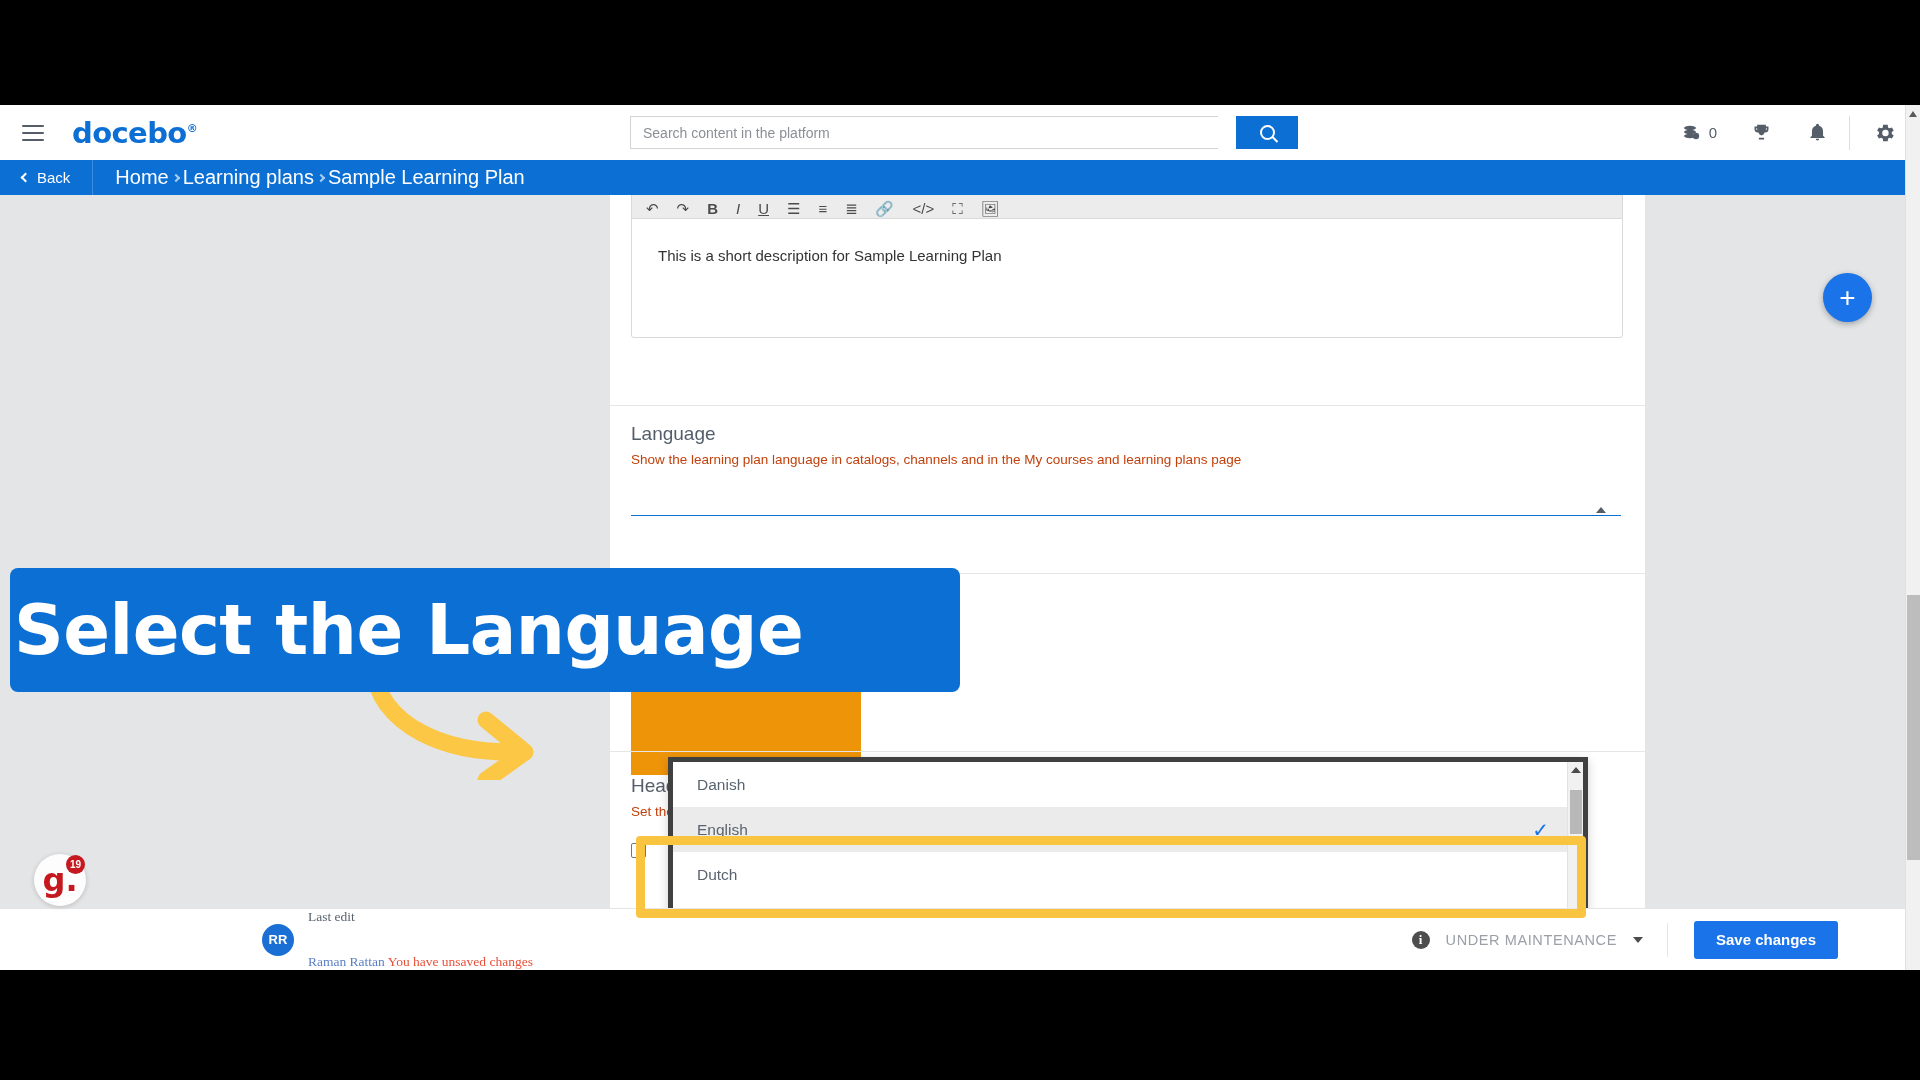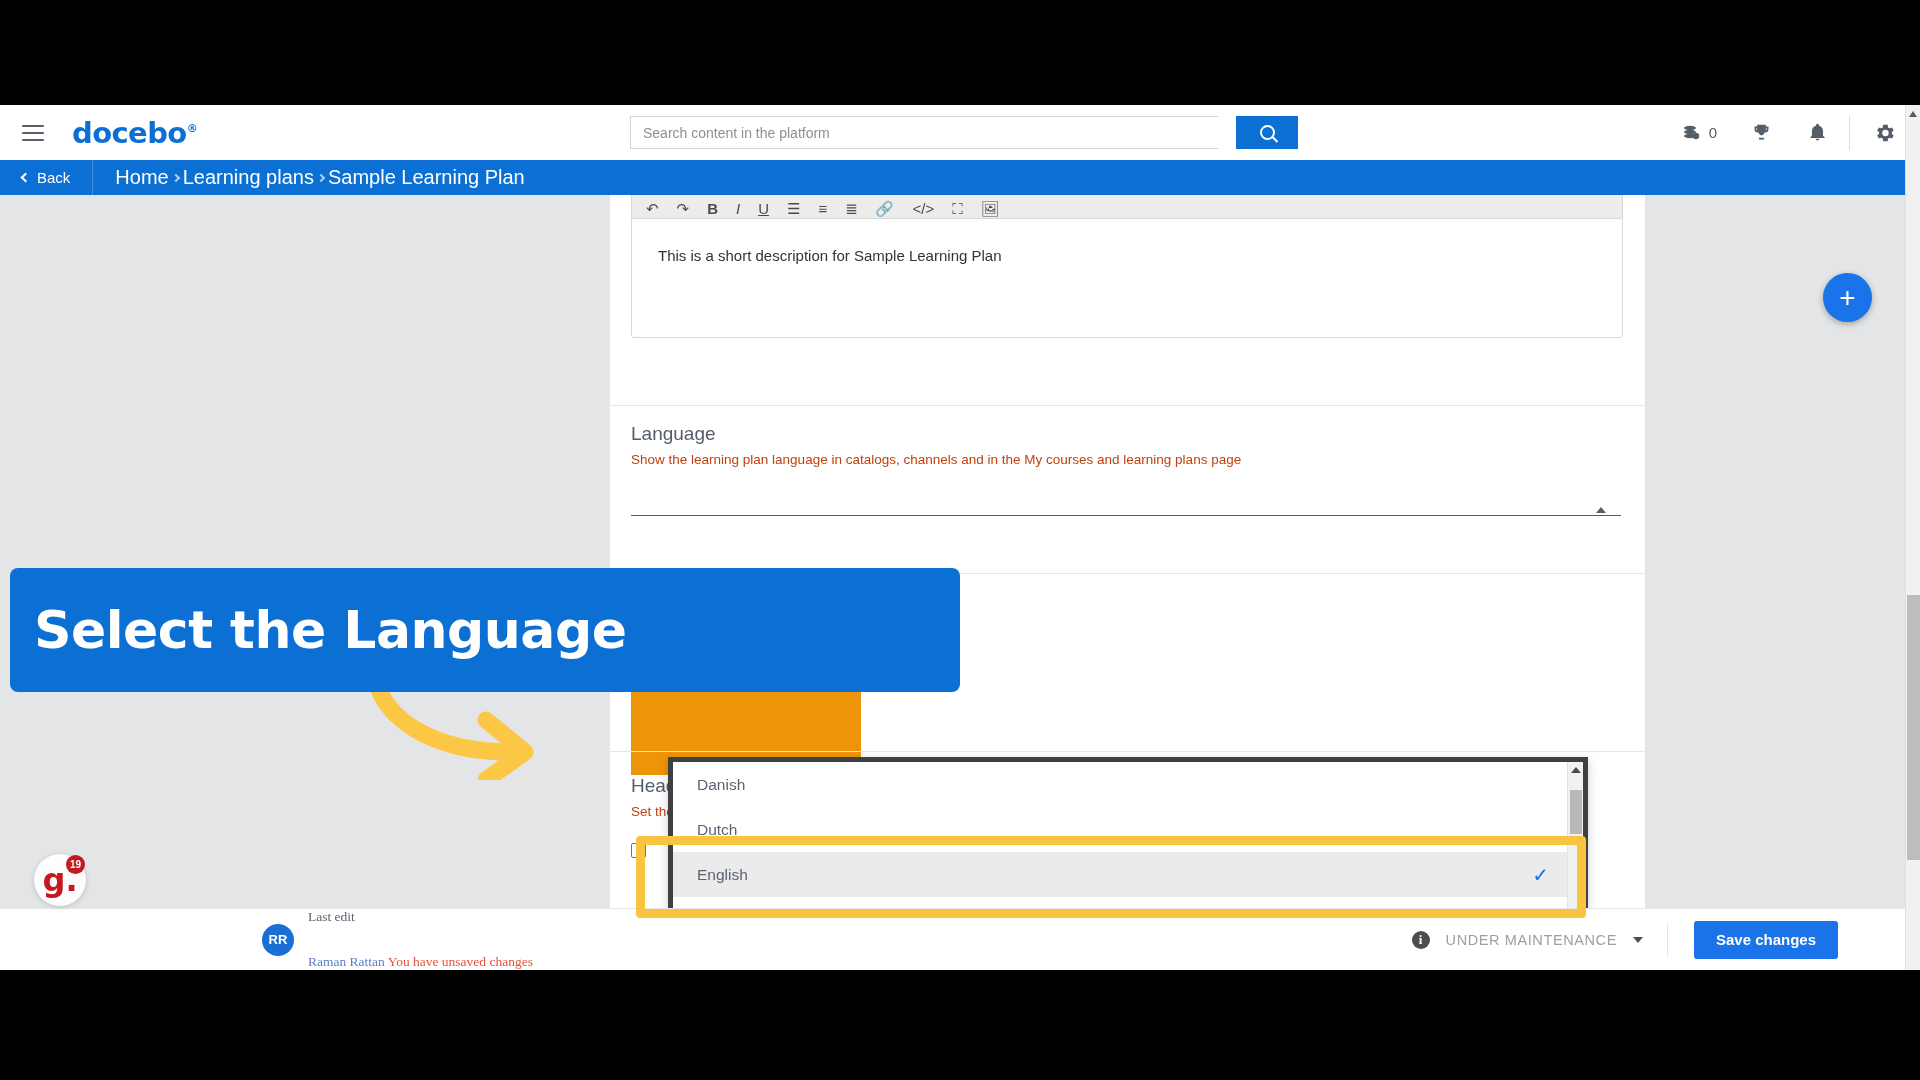--- a/index.html
+++ b/index.html
@@ -229,24 +229,24 @@
   #callout {
     position: absolute; left: 10px; top: 463px;
     width: 950px; height: 124px;
     background: #0b6fd4;
     border-radius: 8px;
     display: flex; align-items: center;
     z-index: 60;
   }
   #callout span {
     color: #fff;
-    font-size: 52px;
+    font-size: 69px;
     font-weight: bold;
     font-family: "DejaVu Sans", sans-serif;
-    padding-left: 24px;
+    padding-left: 4px;
     letter-spacing: -0.5px;
     white-space: nowrap;
   }
   #arrow-svg { position: absolute; left: 360px; top: 555px; z-index: 55; }
   #highlight-box {
     position: absolute; left: 636px; top: 641px;
     width: 950px; height: 82px;
     border: 9px solid #f9c440;
     border-radius: 4px;
     z-index: 55;
@@ -472,26 +472,26 @@
       </div>
       <div id="hl-checkbox-row">
         <span class="cbox"></span>
       </div>
 
       <div id="dropdown">
         <div class="dd-list">
           <div class="dd-item">
             <span>Danish</span>
           </div>
-          <div class="dd-item">
-            <span>Dutch</span>
-          </div>
           <div class="dd-item selected">
             <span>English</span>
             <span class="dd-check">✓</span>
+          </div>
+          <div class="dd-item">
+            <span>Dutch</span>
           </div>
           <div class="dd-item">
             <span>English UK</span>
           </div>
           <div class="dd-item">
             <span>Estonian</span>
           </div>
           <div class="dd-scroll">
             <div class="dd-arrow-up"></div>
             <div class="dd-thumb"></div>

